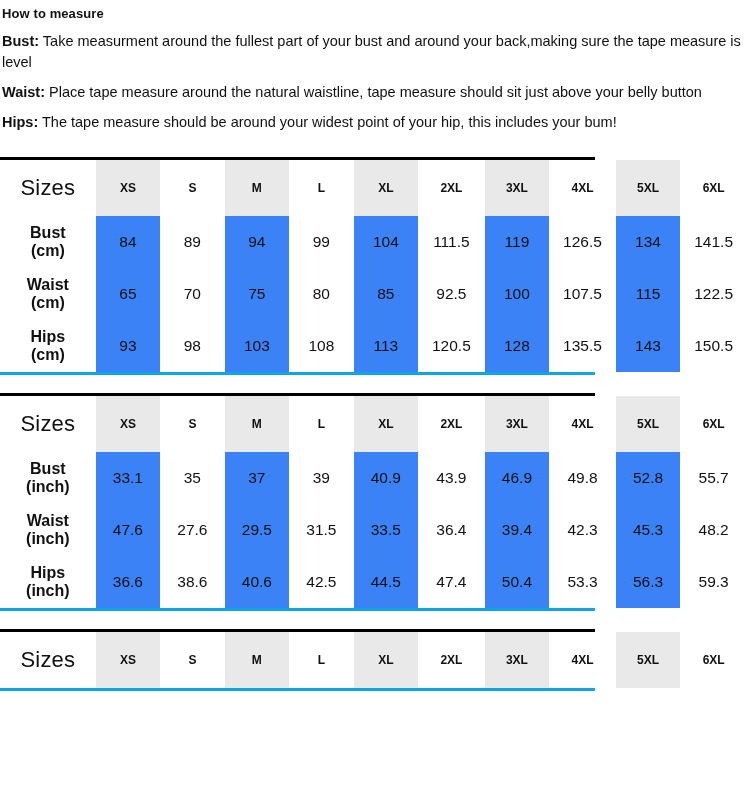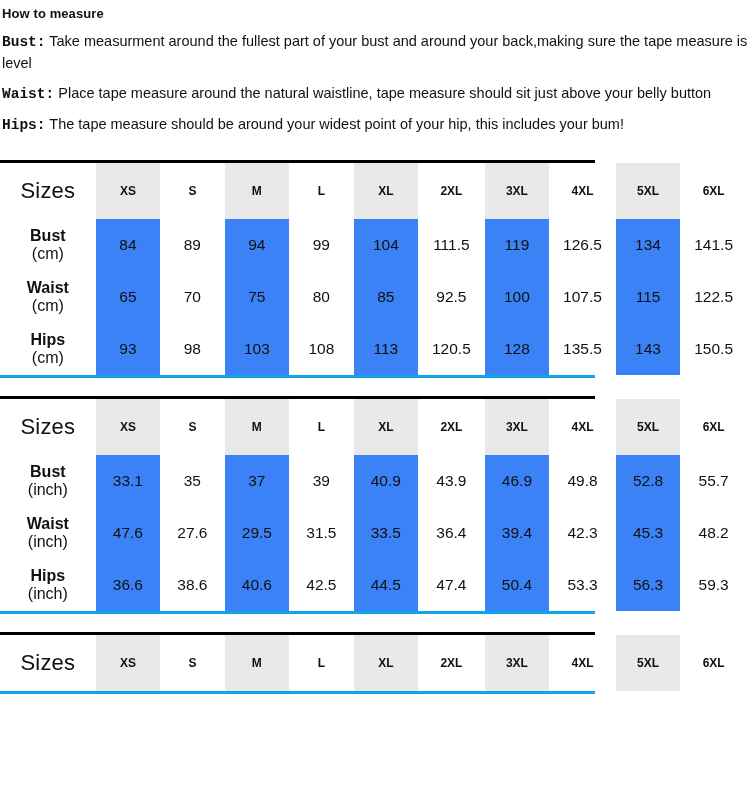--- a/index.html
+++ b/index.html
@@ -38,21 +38,20 @@
     margin: 0 0 9px 2px;
     color: #111;
     white-space: nowrap;
   }
   .intro-line.wrap {
     white-space: normal;
     width: 752px;
   }
   .intro-line b {
     font-weight: bold;
-    font-family: Liberation Mono, monospace;
   }
 
   
   .table-block {
     margin-top: 18px;
     border-top: 3px solid #000;
     border-bottom: 3px solid #0ea5e9;
   }
   .table-block.first { margin-top: 24px; }
 
@@ -89,21 +88,21 @@
     height: 52px;
     font-size: 15.5px;
   }
   tr.body-row td.row-label {
     font-weight: bold;
     font-size: 16px;
     line-height: 18px;
   }
   tr.body-row td.row-label .unit {
     display: block;
-    font-weight: normal;
+    font-weight: bold;
     font-size: 16px;
   }
 
   
   td.shade { background: #3b82f6; }
   td.plain { background: #ffffff; }
 
   tr.head-row td.shade { background: #e9e9e9; }
 
   .uk-label {

